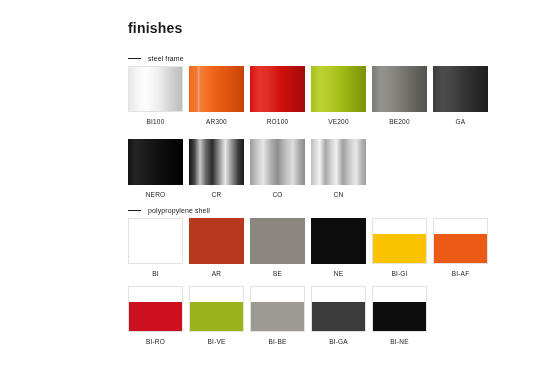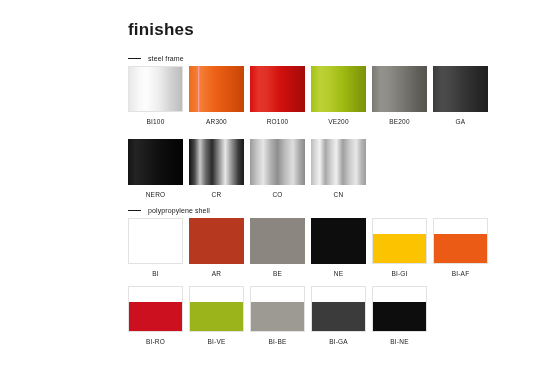--- a/index.html
+++ b/index.html
@@ -16,21 +16,21 @@
   .page {
     position: relative;
     width: 550px;
     height: 367px;
     box-sizing: border-box;
   }
   .title {
     position: absolute;
     left: 128px;
     top: 20px;
-    font-size: 17px;
+    font-size: 14px;
     font-weight: bold;
     color: #1a1a1a;
     letter-spacing: 0.2px;
   }
   .section-head {
     position: absolute;
     display: flex;
     align-items: center;
     gap: 7px;
     font-size: 7px;

